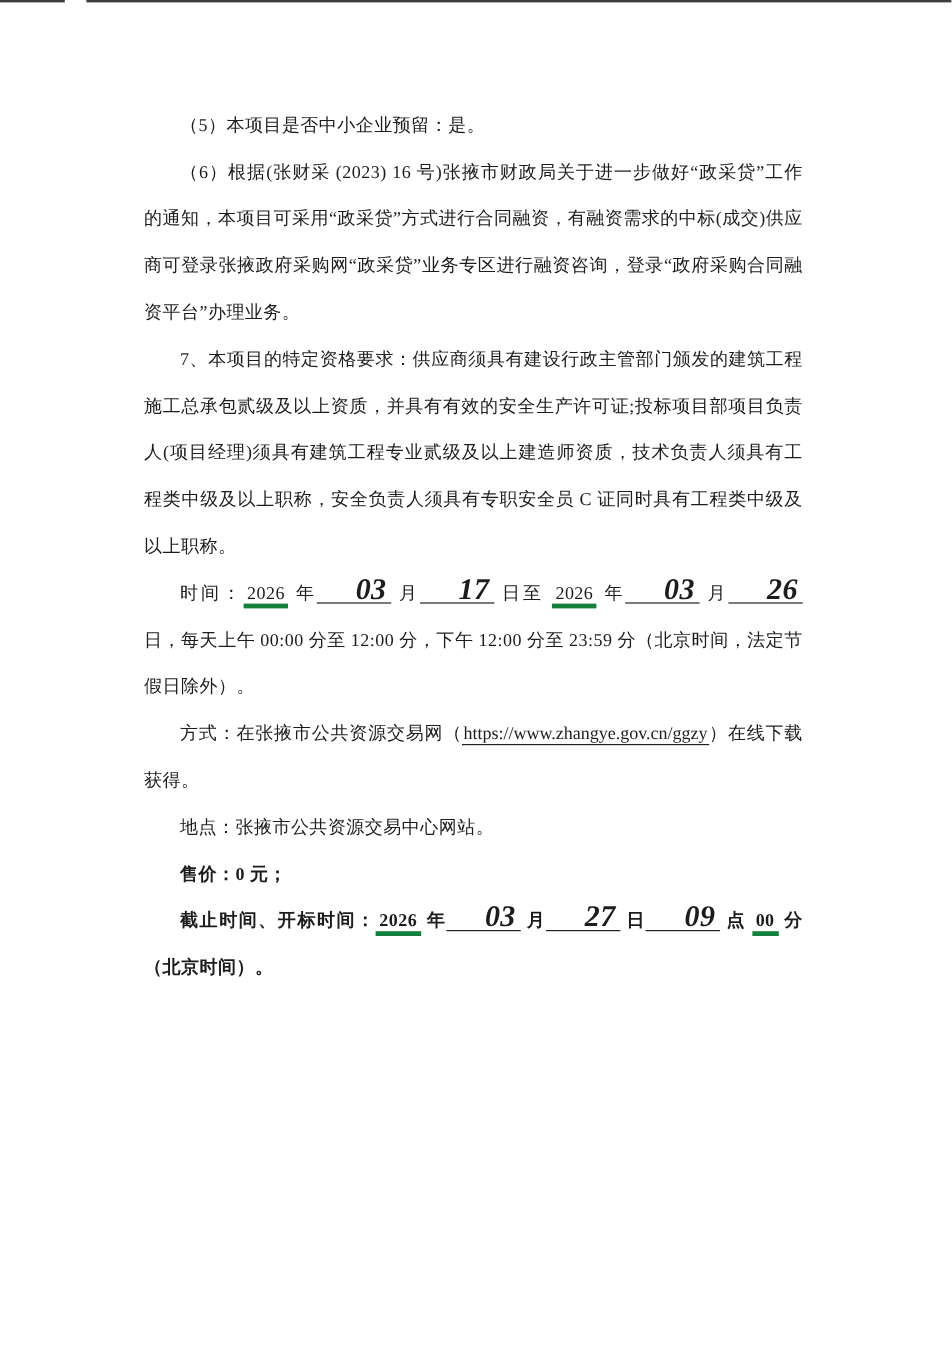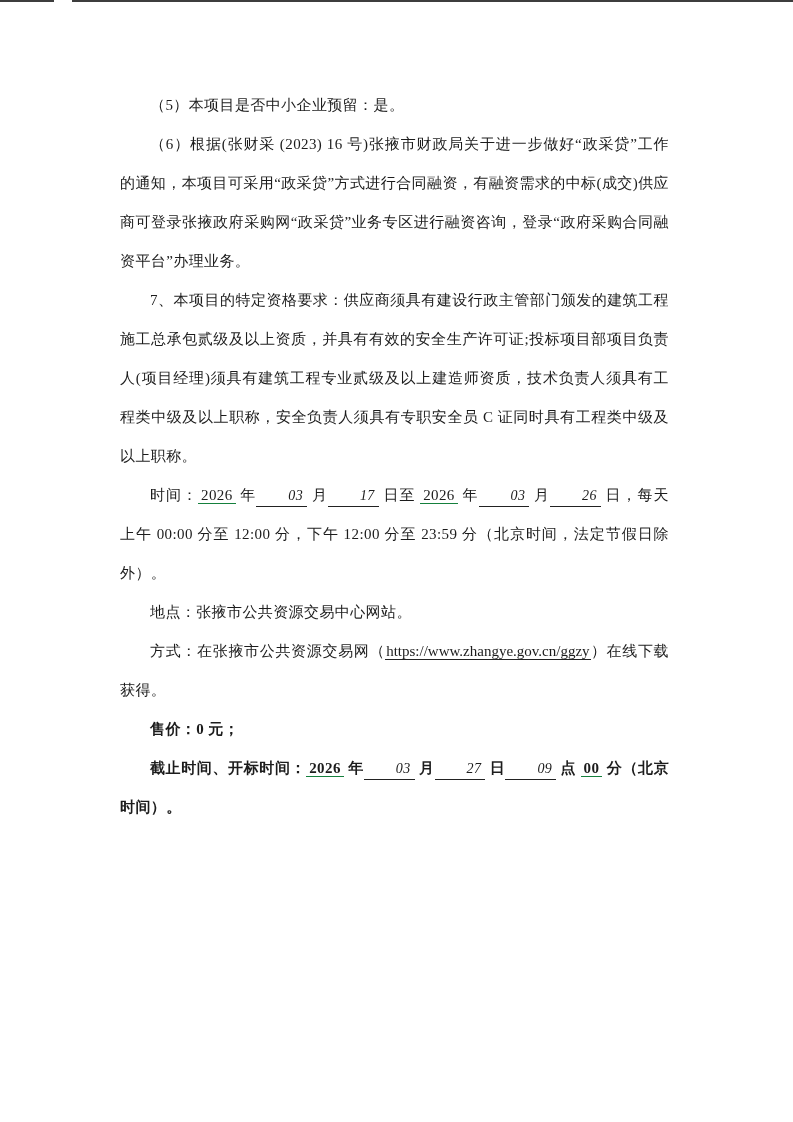--- a/index.html
+++ b/index.html
@@ -16,40 +16,40 @@
   }
   p.line{
     margin:0;padding:0;
     font-size:15px;line-height:39px;
     text-align:justify;text-justify:inter-ideograph;
     text-indent:2em;letter-spacing:0.4px;
     word-break:break-all;
   }
   p.heading{font-weight:bold;}
   p.bold{font-weight:bold;}
-  .u{border-bottom:1px solid #15803d;padding:0 3px;margin-top:23px;}
+  .u{border-bottom:4px solid #15803d;padding:0 3px;margin-top:23px;}
   .hw{
     display:inline-block;
     font-style:italic;
-    font-size:14px;line-height:18px;
+    font-size:25px;line-height:18px;
     padding:0 4px 1px 2px;
     border-bottom:1px solid #222;
-    font-weight:normal;
+    font-weight:bold;
     vertical-align:baseline;
   }
   .url{border-bottom:1px solid #222;padding:0 1px;letter-spacing:0;}
 </style>
 </head>
 <body>
 
 <div class="scan-line seg-left"></div>
 <div class="scan-line seg-right"></div>
 
 <div class="doc">
     <p class="line normal"><span>（5）本项目是否中小企业预留：是。</span></p>
     <p class="line normal"><span>（6）根据(张财采 (2023) 16 号)张掖市财政局关于进一步做好“政采贷”工作的通知，本项目可采用“政采贷”方式进行合同融资，有融资需求的中标(成交)供应商可登录张掖政府采购网“政采贷”业务专区进行融资咨询，登录“政府采购合同融资平台”办理业务。</span></p>
     <p class="line normal"><span>7、本项目的特定资格要求：供应商须具有建设行政主管部门颁发的建筑工程施工总承包贰级及以上资质，并具有有效的安全生产许可证;投标项目部项目负责人(项目经理)须具有建筑工程专业贰级及以上建造师资质，技术负责人须具有工程类中级及以上职称，安全负责人须具有专职安全员 C 证同时具有工程类中级及以上职称。</span></p>
     <p class="line normal"><span>时间：</span><span class="u">2026</span><span> 年</span><span class="hw">03</span><span> 月</span><span class="hw">17</span><span> 日至 </span><span class="u">2026</span><span> 年</span><span class="hw">03</span><span> 月</span><span class="hw">26</span><span> 日，每天上午 00:00 分至 12:00 分，下午 12:00 分至 23:59 分（北京时间，法定节假日除外）。</span></p>
+    <p class="line normal"><span>方式：在张掖市公共资源交易网（</span><span class="url">https://www.zhangye.gov.cn/ggzy</span><span>）在线下载获得。</span></p>
     <p class="line normal"><span>地点：张掖市公共资源交易中心网站。</span></p>
-    <p class="line normal"><span>方式：在张掖市公共资源交易网（</span><span class="url">https://www.zhangye.gov.cn/ggzy</span><span>）在线下载获得。</span></p>
     <p class="line bold"><span>售价：0 元；</span></p>
     <p class="line bold"><span>截止时间、开标时间：</span><span class="u">2026</span><span> 年</span><span class="hw">03</span><span> 月</span><span class="hw">27</span><span> 日</span><span class="hw">09</span><span> 点 </span><span class="u">00</span><span> 分（北京时间）。</span></p>
   </div>
 
 </body></html>

